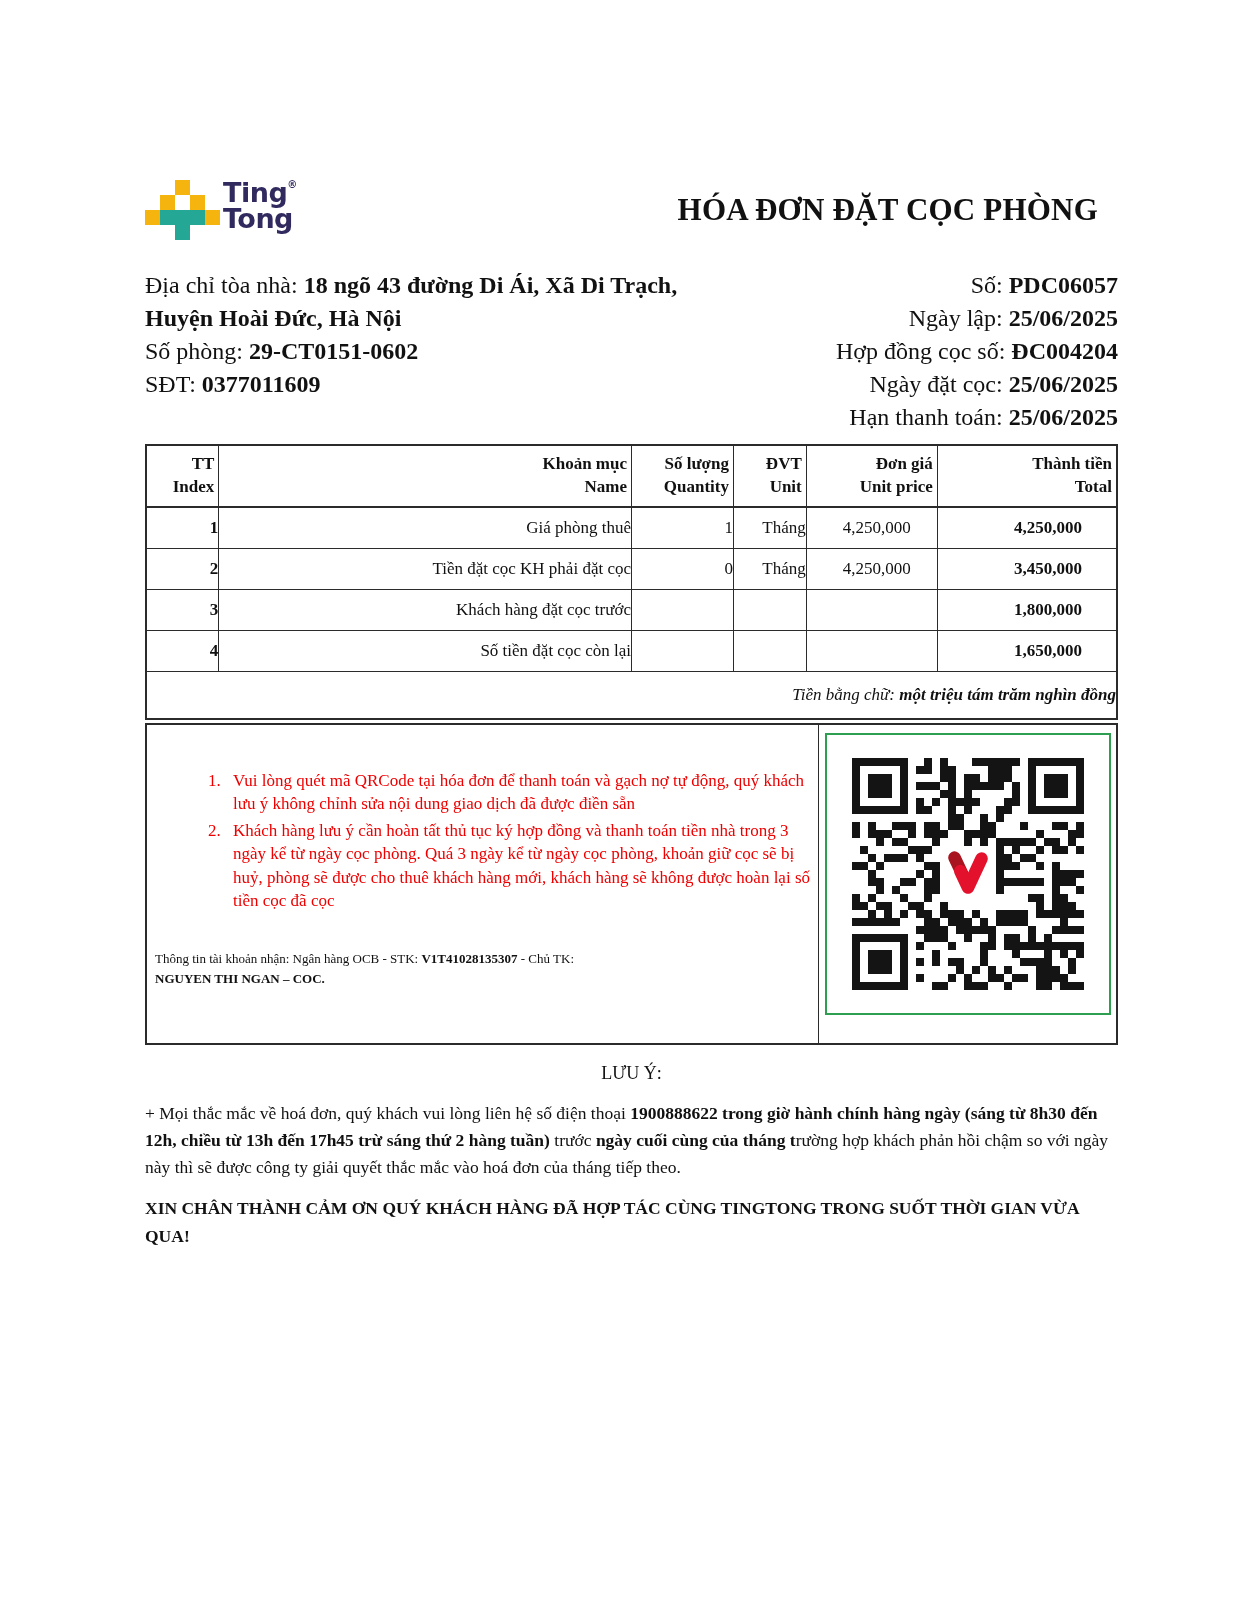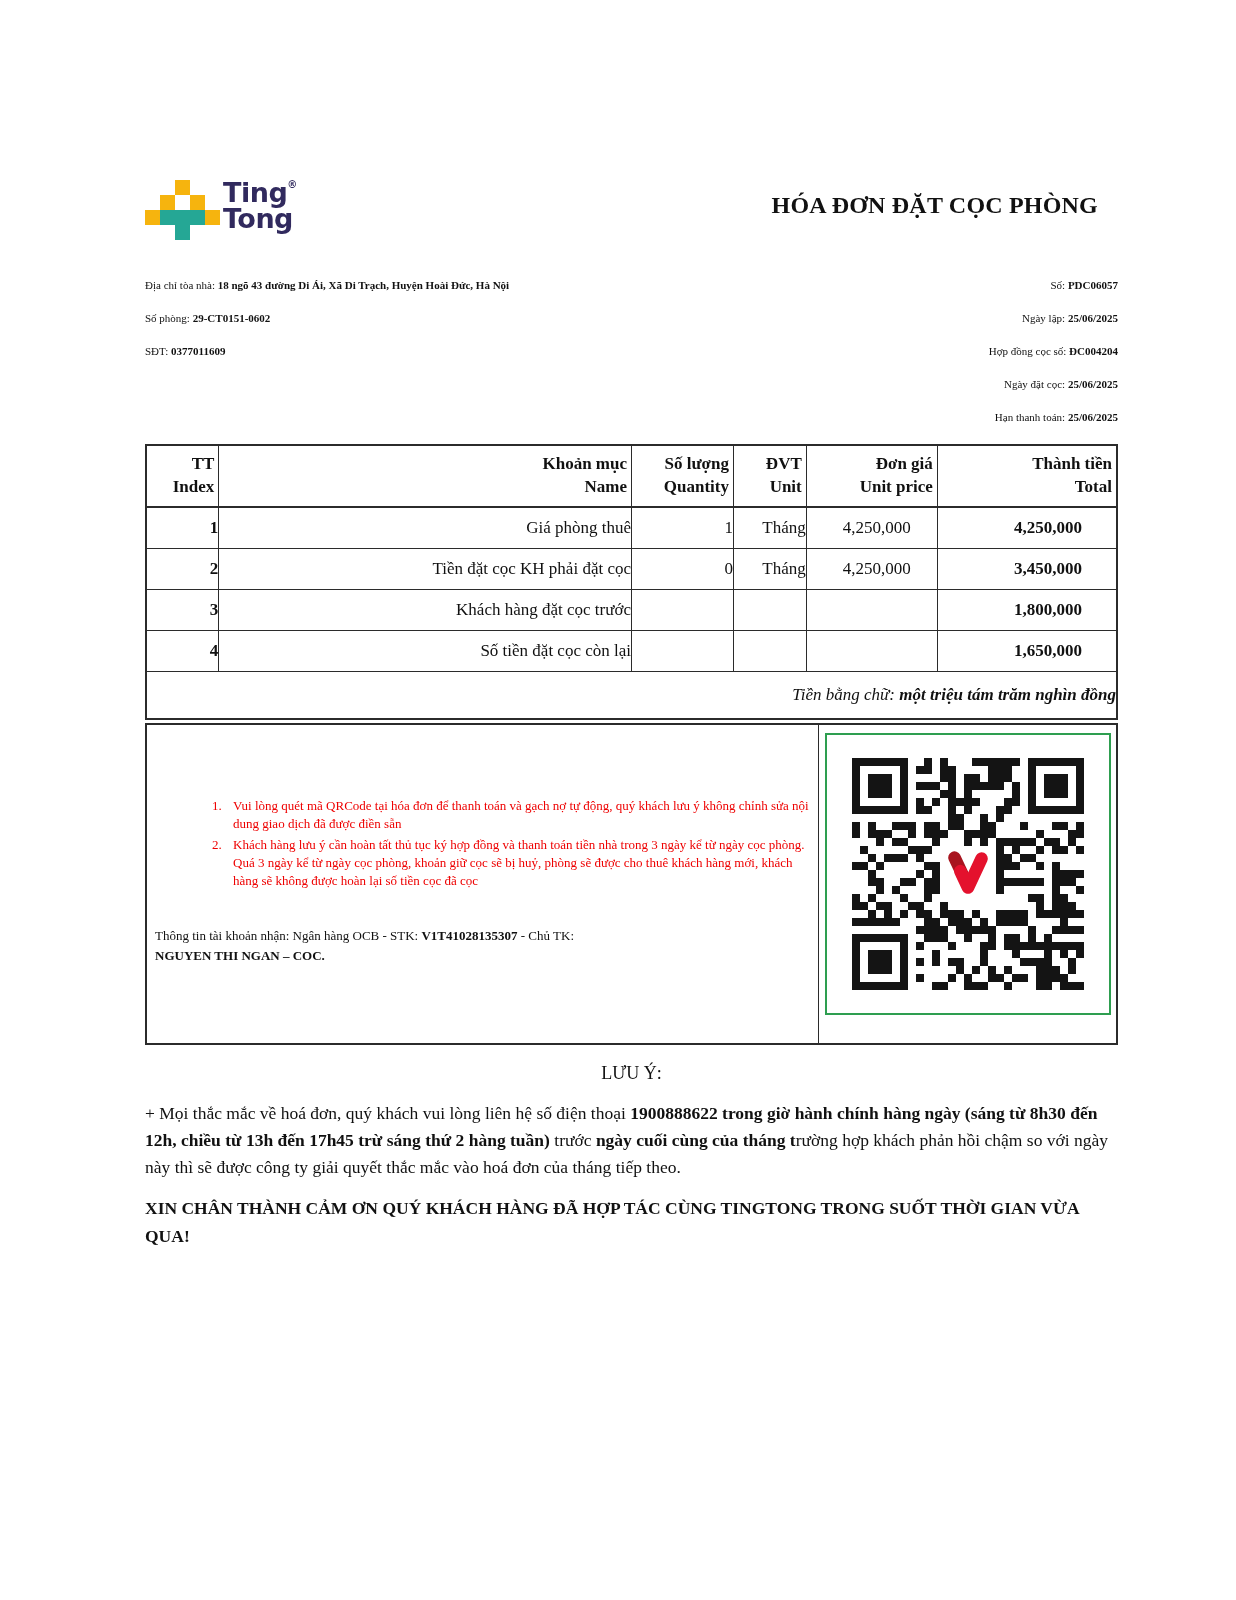--- a/index.html
+++ b/index.html
@@ -28,26 +28,26 @@
   .px.t{background:var(--brand-teal);}
   .r0{top:0;} .r1{top:15px;} .r2{top:30px;} .r3{top:45px;}
   .c0{left:0;} .c1{left:15px;} .c2{left:30px;} .c3{left:45px;} .c4{left:60px;}
   .logo-text{
     font-family:"DejaVu Sans","Liberation Sans",sans-serif;
     font-weight:700;color:var(--brand-navy);
     font-size:27px;line-height:0.98;letter-spacing:-0.5px;
   }
   .logo-text sup{font-size:10px;vertical-align:14px;}
   .doc-title{
-    font-weight:700;font-size:24px;padding-top:12px;padding-right:20px;
+    font-weight:700;font-size:31px;padding-top:12px;padding-right:20px;
     letter-spacing:0.2px;white-space:nowrap;
   }
 
   
-  .info{display:flex;justify-content:space-between;margin-top:28px;font-size:11px;}
+  .info{display:flex;justify-content:space-between;margin-top:28px;font-size:24px;}
   .info-left{width:562px;}
   .info-right{flex:1;text-align:right;}
   .iline{line-height:33px;}
   .info b{font-weight:700;}
 
   
   table.items{
     width:100%;border-collapse:collapse;table-layout:fixed;
     margin-top:10px;font-size:17px;
     border:2px solid var(--line);
@@ -67,22 +67,22 @@
   tr.words-row b{font-weight:700;}
 
   
   .note-box{
     margin-top:3px;border:2px solid var(--line);
     display:flex;min-height:322px;width:100%;
   }
   .note-left{width:672px;border-right:1px solid var(--line);padding:0 8px 14px 8px;}
   .note-right{flex:1;display:flex;align-items:flex-start;justify-content:center;padding-top:8px;}
   ol.red-list{
-    margin-top:72px;padding-left:70px;color:var(--note-red);
-    font-size:13px;line-height:1.38;
+    margin-top:44px;padding-left:70px;color:var(--note-red);
+    font-size:17px;line-height:1.38;
   }
   ol.red-list li{padding-left:8px;margin-bottom:3px;}
   .bank{margin-top:36px;font-size:13px;line-height:1.55;}
   .bank b{font-weight:700;}
 
   .qr-frame{
     width:286px;height:282px;border:2px solid var(--qr-green);
     display:flex;align-items:center;justify-content:center;
     position:relative;background:#fff;
   }

